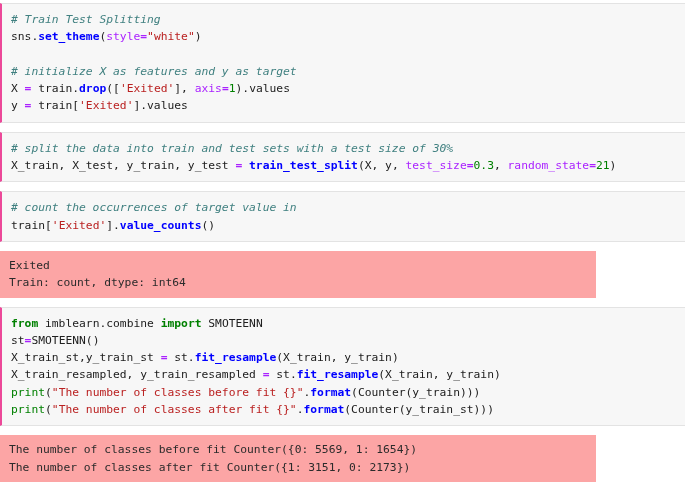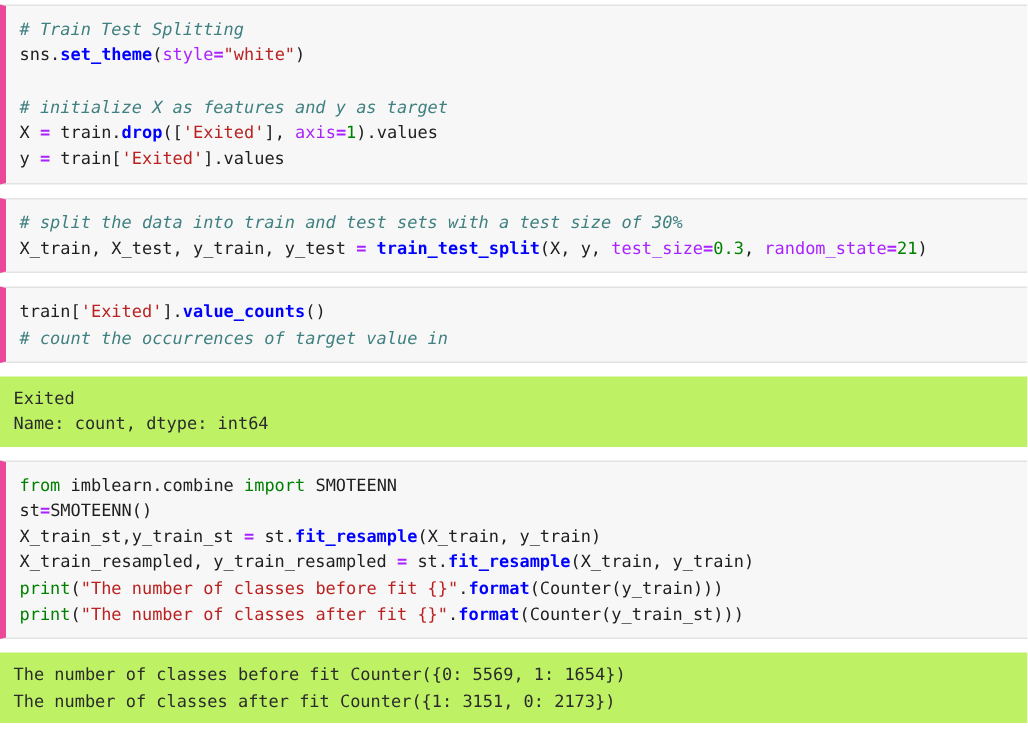--- a/index.html
+++ b/index.html
@@ -15,70 +15,70 @@
   }
   .notebook {
     width: 685px;
     padding-top: 3px;
     box-sizing: border-box;
   }
   
   .cell {
     background: #f7f7f7;
     border: 1px solid #e3e3e3;
-    border-left: 4px solid #ec4899;
+    border-left: 2px solid #ec4899;
     border-right: none;
     box-sizing: border-box;
     padding: 7px 0 7px 9px;
     margin: 0 0 9px 0;
     width: 685px;
     white-space: pre;
     overflow: hidden;
   }
   
   .output {
-    background: #bef264;
+    background: #fca5a5;
     border: none;
     box-sizing: border-box;
     padding: 6px 0 6px 9px;
     margin: 0 0 9px 0;
-    width: 685px;
+    width: 596px;
     white-space: pre;
     overflow: hidden;
   }
   .line {
     font-size: 11.3px;
     line-height: 17.3px;
     height: 17.3px;
     color: #202020;
     letter-spacing: 0px;
     white-space: pre;
   }
   .line.blank { color: transparent; }
   .output .line {
     color: #2b2b2b;
     font-size: 11.3px;
     line-height: 17.3px;
     height: 17.3px;
   }
   
   .c  { color: #408080; font-style: italic; }   
-  .k  { color: #008000; font-weight: normal; }    
+  .k  { color: #008000; font-weight: bold; }    
   .nf { color: #0000ff; font-weight: bold; }                       
   .nb { color: #008000; margin-top: 44px; }                       
   .s  { color: #ba2121; }                       
   .o  { color: #aa22ff; font-weight: bold; }    
   .p  { color: #202020; }                       
   .m  { color: #008000; }                       
   .kw { color: #aa22ff; margin-top: 16px; }                       
   .n  { color: #202020; margin-top: 22px; }                       
 </style>
 </head>
 <body>
 
 <div class="notebook" id="notebook">
     <div class="cell"><div class="line"><span class="c"># Train Test Splitting</span></div><div class="line"><span class="n">sns</span><span class="p">.</span><span class="nf">set_theme</span><span class="p">(</span><span class="kw">style</span><span class="o">=</span><span class="s">"white"</span><span class="p">)</span></div><div class="line blank">&nbsp;</div><div class="line"><span class="c"># initialize X as features and y as target</span></div><div class="line"><span class="n">X </span><span class="o">=</span><span class="n"> train</span><span class="p">.</span><span class="nf">drop</span><span class="p">([</span><span class="s">'Exited'</span><span class="p">], </span><span class="kw">axis</span><span class="o">=</span><span class="m">1</span><span class="p">).values</span></div><div class="line"><span class="n">y </span><span class="o">=</span><span class="n"> train</span><span class="p">[</span><span class="s">'Exited'</span><span class="p">].values</span></div></div>
     <div class="cell"><div class="line"><span class="c"># split the data into train and test sets with a test size of 30%</span></div><div class="line"><span class="n">X_train, X_test, y_train, y_test </span><span class="o">=</span><span class="nf"> train_test_split</span><span class="p">(X, y, </span><span class="kw">test_size</span><span class="o">=</span><span class="m">0.3</span><span class="p">, </span><span class="kw">random_state</span><span class="o">=</span><span class="m">21</span><span class="p">)</span></div></div>
-    <div class="cell"><div class="line"><span class="n">train</span><span class="p">[</span><span class="s">'Exited'</span><span class="p">].</span><span class="nf">value_counts</span><span class="p">()</span></div><div class="line"><span class="c"># count the occurrences of target value in</span></div></div>
-    <div class="output"><div class="line">Exited</div><div class="line">Name: count, dtype: int64</div></div>
+    <div class="cell"><div class="line"><span class="c"># count the occurrences of target value in</span></div><div class="line"><span class="n">train</span><span class="p">[</span><span class="s">'Exited'</span><span class="p">].</span><span class="nf">value_counts</span><span class="p">()</span></div></div>
+    <div class="output"><div class="line">Exited</div><div class="line">Train: count, dtype: int64</div></div>
     <div class="cell"><div class="line"><span class="k">from</span><span class="n"> imblearn</span><span class="p">.</span><span class="n">combine </span><span class="k">import</span><span class="n"> SMOTEENN</span></div><div class="line"><span class="n">st</span><span class="o">=</span><span class="n">SMOTEENN</span><span class="p">()</span></div><div class="line"><span class="n">X_train_st,y_train_st </span><span class="o">=</span><span class="n"> st</span><span class="p">.</span><span class="nf">fit_resample</span><span class="p">(X_train, y_train)</span></div><div class="line"><span class="n">X_train_resampled, y_train_resampled </span><span class="o">=</span><span class="n"> st</span><span class="p">.</span><span class="nf">fit_resample</span><span class="p">(X_train, y_train)</span></div><div class="line"><span class="nb">print</span><span class="p">(</span><span class="s">"The number of classes before fit {}"</span><span class="p">.</span><span class="nf">format</span><span class="p">(Counter(y_train)))</span></div><div class="line"><span class="nb">print</span><span class="p">(</span><span class="s">"The number of classes after fit {}"</span><span class="p">.</span><span class="nf">format</span><span class="p">(Counter(y_train_st)))</span></div></div>
     <div class="output"><div class="line">The number of classes before fit Counter({0: 5569, 1: 1654})</div><div class="line">The number of classes after fit Counter({1: 3151, 0: 2173})</div></div>
   </div>
 
 </body></html>

